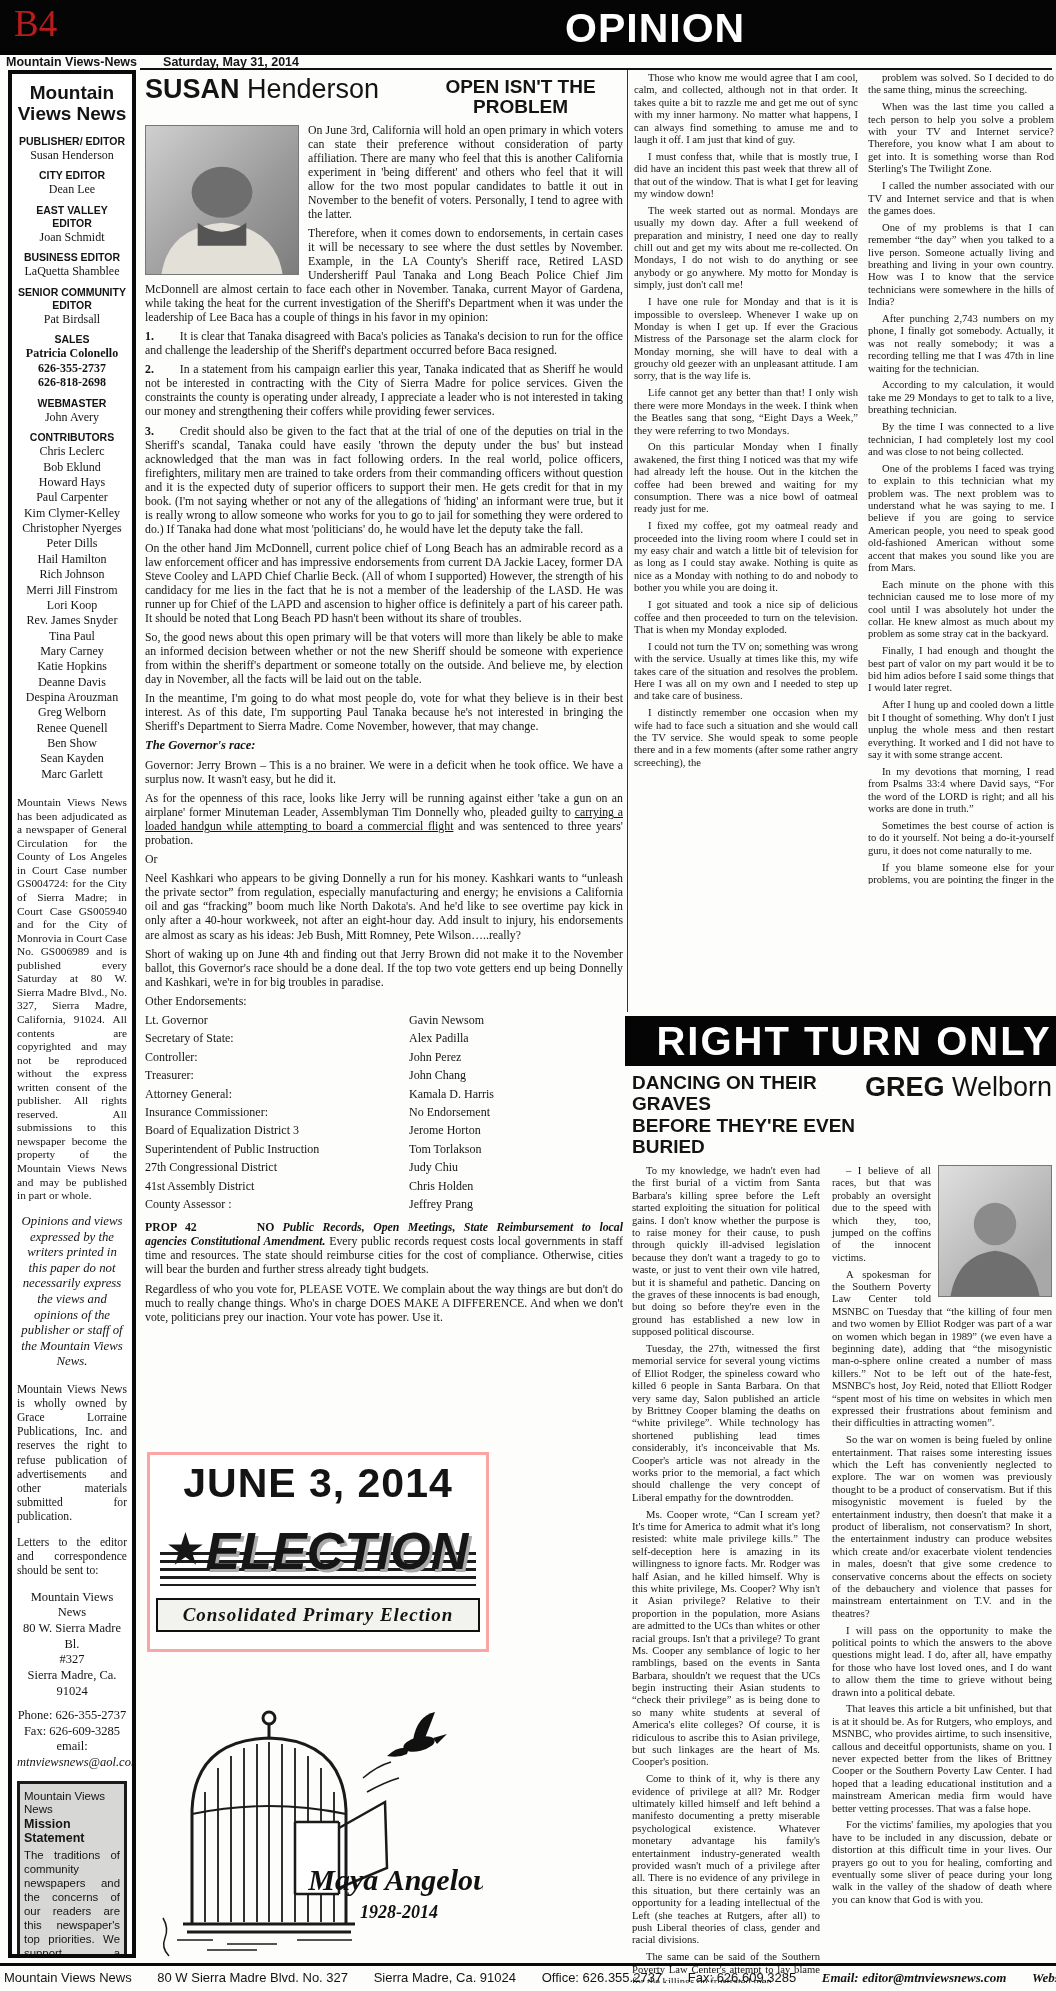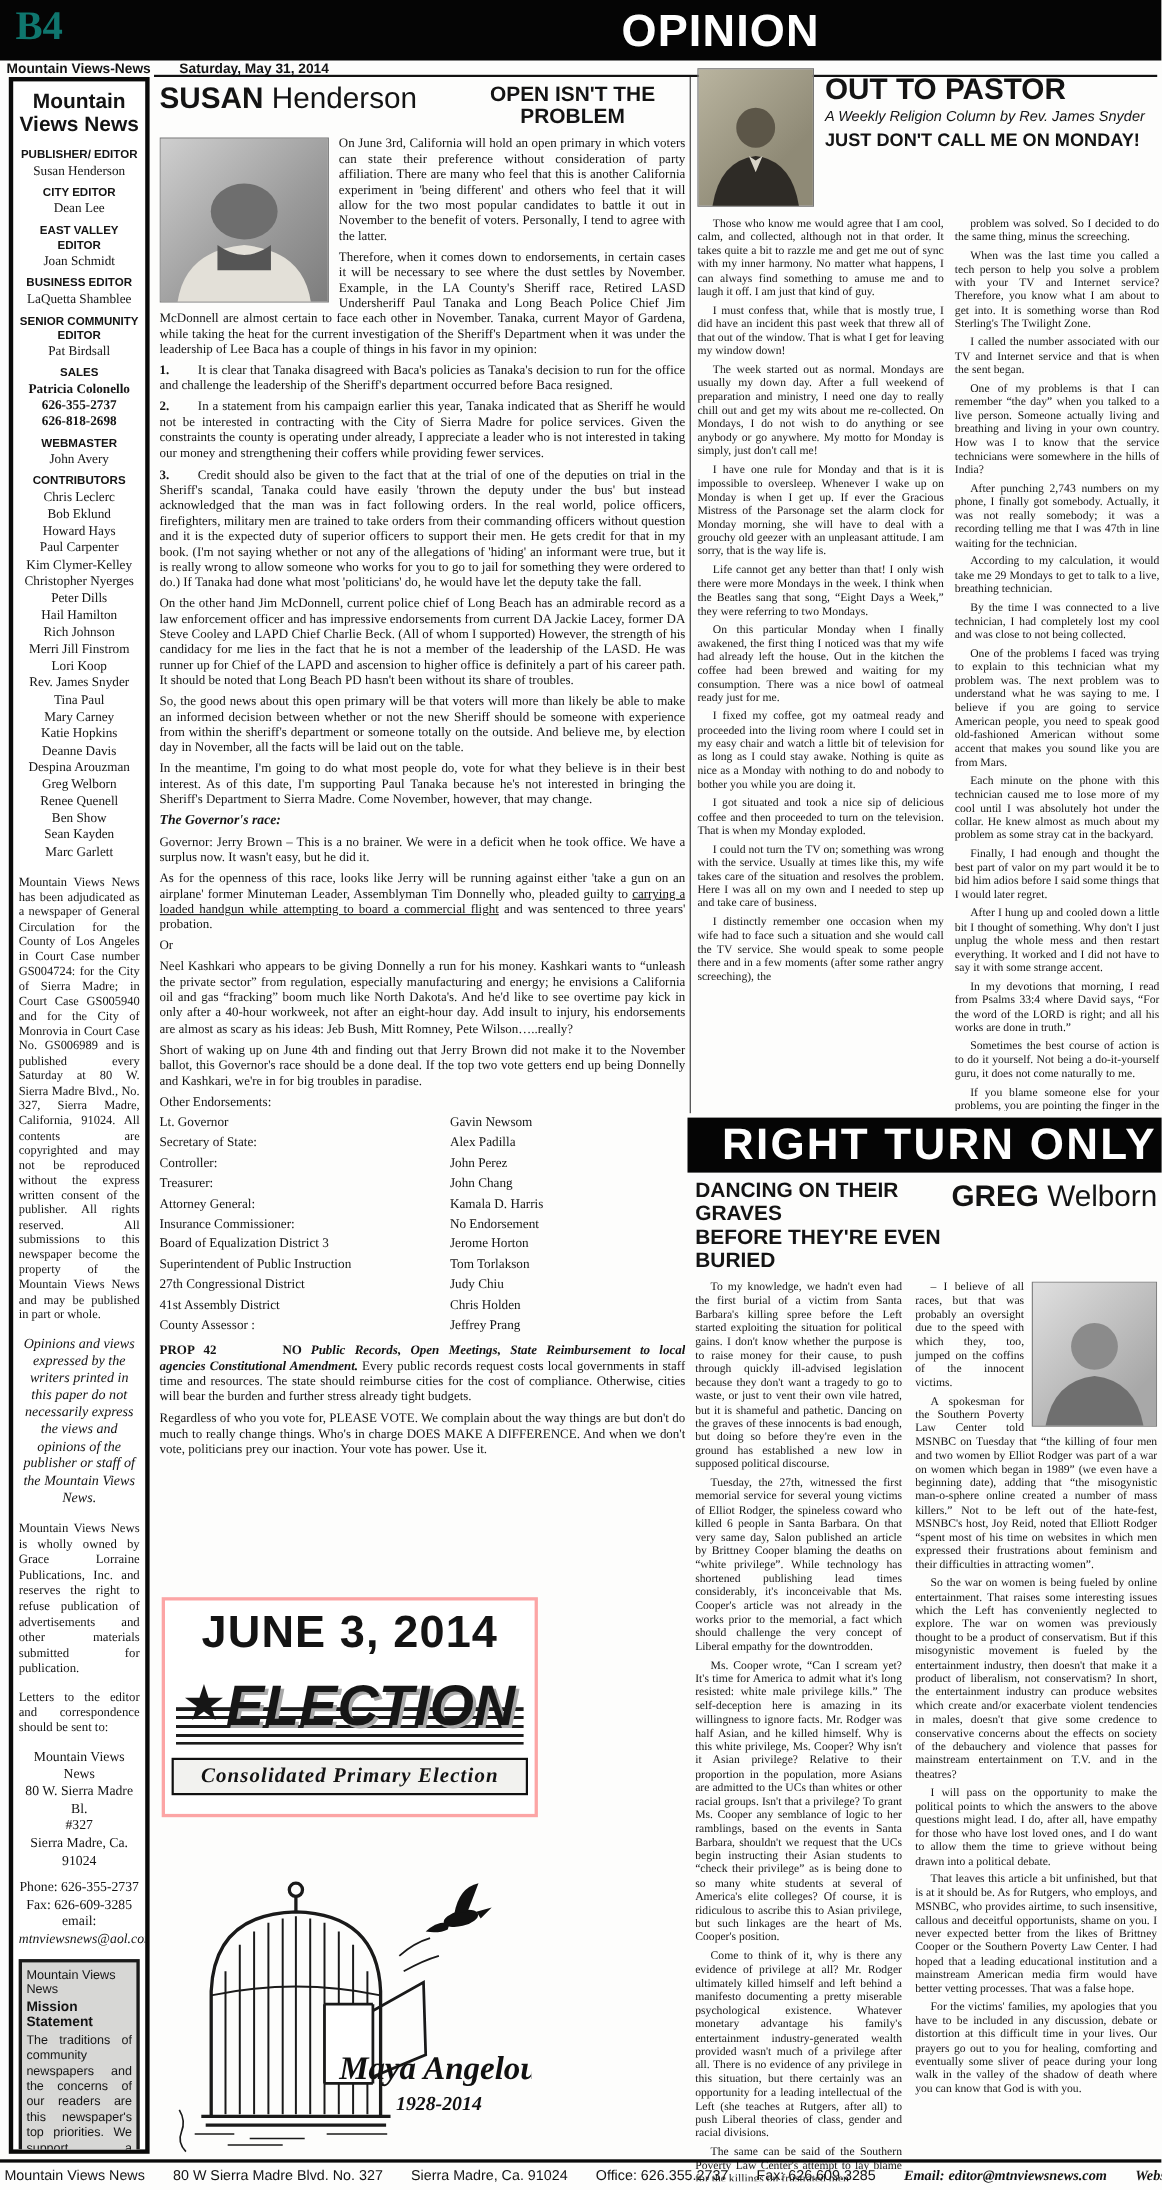--- a/index.html
+++ b/index.html
@@ -2,21 +2,21 @@
 <html><head>
 <meta charset="utf-8">
 <style>
   html,body{margin:0;padding:0}
   body{width:1056px;height:1991px;position:relative;background:#fdfdfc;color:#141414;
        font-family:"Liberation Serif",serif;overflow:hidden}
   .abs{position:absolute}
   .sans{font-family:"Liberation Sans",sans-serif}
   
   .topbar{left:0;top:0;width:1056px;height:55px;background:#050505}
-  .pagecode{left:14px;top:2px;color:#0f766e;font-size:37px;font-weight:bold;font-family:"Liberation Serif",serif}
+  .pagecode{left:14px;top:2px;color:#b91c1c;font-size:37px;font-weight:normal;font-family:"Liberation Serif",serif}
   .sectiontitle{left:565px;top:5px;color:#fff;font-size:41px;font-weight:800;letter-spacing:1px;font-family:"Liberation Sans",sans-serif}
   .datestrip{left:6px;top:55px;font-size:12.5px;font-weight:bold;font-family:"Liberation Sans",sans-serif}
   .datestrip span{margin-right:26px}
   .toprule{left:140px;top:68px;width:912px;height:2px;background:#111}
   
   .sidebar{left:8px;top:70px;width:128px;height:1888px;border:4px solid #0a0a0a;background:#fff;
            padding:8px 5px 4px 5px;box-sizing:border-box;text-align:center;overflow:hidden}
   .mast-title{font-size:19px;line-height:1.12;font-weight:800;font-family:"Liberation Sans",sans-serif;margin-bottom:10px}
   .role-label{font-size:10.5px;font-weight:800;font-family:"Liberation Sans",sans-serif;line-height:1.25;margin-top:7px}
   .role-name{font-size:12px;line-height:1.2}
@@ -294,51 +294,37 @@
 
   <p class="prop">
     <b class="plabel">PROP 42</b><b class="pvote">NO</b><i class="ptitle">Public Records, Open Meetings, State Reimbursement to local agencies Constitutional Amendment.</i><span>   Every public records request costs local governments in staff time and resources.  The state should reimburse cities for the cost of compliance.  Otherwise, cities will bear the burden and further stress already tight budgets.</span>
   </p>
   <p class="prop">Regardless of who you vote for, PLEASE VOTE.  We complain about the way things are but don't do much to really change things.  Who's in charge DOES MAKE A DIFFERENCE.  And when we don't vote, politicians prey our inaction.  Your vote has power.  Use it.</p>
 </div>
 
 <div class="abs vdiv"></div>
 
 <div class="abs pastor">
-  <div class="pastor-headrow">
-    <div class="photo pastor-photo">
-      <svg viewBox="0 0 100 100" preserveAspectRatio="none">
-        <circle cx="50" cy="32" r="17" fill="#5c5648"></circle>
-        <path d="M12 100 Q18 60 50 56 Q82 60 88 100 Z" fill="#2e2b26"></path>
-        <path d="M44 56 L50 70 L56 56 L50 60 Z" fill="#d8d4c8"></path>
-      </svg>
-    </div>
-    <div class="pastor-headtext">
-      <div class="kicker">OUT TO PASTOR</div>
-      <div class="kick-sub">A Weekly Religion Column by Rev. James Snyder</div>
-      <div class="kick-title">JUST DON'T CALL ME ON MONDAY!</div>
-    </div>
-  </div>
   <div class="pastor-body">
     <div class="c1">
         <p>Those who know me would agree that I am cool, calm, and collected, although not in that order. It takes quite a bit to razzle me and get me out of sync with my inner harmony. No matter what happens, I can always find something to amuse me and to laugh it off. I am just that kind of guy.</p>
         <p>I must confess that, while that is mostly true, I did have an incident this past week that threw all of that out of the window. That is what I get for leaving my window down!</p>
         <p>The week started out as normal. Mondays are usually my down day. After a full weekend of preparation and ministry, I need one day to really chill out and get my wits about me re-collected. On Mondays, I do not wish to do anything or see anybody or go anywhere. My motto for Monday is simply, just don't call me!</p>
         <p>I have one rule for Monday and that is it is impossible to oversleep. Whenever I wake up on Monday is when I get up. If ever the Gracious Mistress of the Parsonage set the alarm clock for Monday morning, she will have to deal with a grouchy old geezer with an unpleasant attitude. I am sorry, that is the way life is.</p>
         <p>Life cannot get any better than that! I only wish there were more Mondays in the week. I think when the Beatles sang that song, “Eight Days a Week,” they were referring to two Mondays.</p>
         <p>On this particular Monday when I finally awakened, the first thing I noticed was that my wife had already left the house. Out in the kitchen the coffee had been brewed and waiting for my consumption. There was a nice bowl of oatmeal ready just for me.</p>
         <p>I fixed my coffee, got my oatmeal ready and proceeded into the living room where I could set in my easy chair and watch a little bit of television for as long as I could stay awake. Nothing is quite as nice as a Monday with nothing to do and nobody to bother you while you are doing it.</p>
         <p>I got situated and took a nice sip of delicious coffee and then proceeded to turn on the television. That is when my Monday exploded.</p>
         <p>I could not turn the TV on; something was wrong with the service. Usually at times like this, my wife takes care of the situation and resolves the problem. Here I was all on my own and I needed to step up and take care of business.</p>
         <p>I distinctly remember one occasion when my wife had to face such a situation and she would call the TV service. She would speak to some people there and in a few moments (after some rather angry screeching), the</p>
       </div>
     <div class="c2">
         <p>problem was solved. So I decided to do the same thing, minus the screeching.</p>
         <p>When was the last time you called a tech person to help you solve a problem with your TV and Internet service? Therefore, you know what I am about to get into. It is something worse than Rod Sterling's The Twilight Zone.</p>
-        <p>I called the number associated with our TV and Internet service and that is when the sent began.</p>
+        <p>I called the number associated with our TV and Internet service and that is when the games does.</p>
         <p>One of my problems is that I can remember “the day” when you talked to a live person. Someone actually living and breathing and living in your own country. How was I to know that the service technicians were somewhere in the hills of India?</p>
         <p>After punching 2,743 numbers on my phone, I finally got somebody. Actually, it was not really somebody; it was a recording telling me that I was 47th in line waiting for the technician.</p>
         <p>According to my calculation, it would take me 29 Mondays to get to talk to a live, breathing technician.</p>
         <p>By the time I was connected to a live technician, I had completely lost my cool and was close to not being collected.</p>
         <p>One of the problems I faced was trying to explain to this technician what my problem was. The next problem was to understand what he was saying to me. I believe if you are going to service American people, you need to speak good old-fashioned American without some accent that makes you sound like you are from Mars.</p>
         <p>Each minute on the phone with this technician caused me to lose more of my cool until I was absolutely hot under the collar. He knew almost as much about my problem as some stray cat in the backyard.</p>
         <p>Finally, I had enough and thought the best part of valor on my part would it be to bid him adios before I said some things that I would later regret.</p>
         <p>After I hung up and cooled down a little bit I thought of something. Why don't I just unplug the whole mess and then restart everything. It worked and I did not have to say it with some strange accent.</p>
         <p>In my devotions that morning, I read from Psalms 33:4 where David says, “For the word of the LORD is right; and all his works are done in truth.”</p>
         <p>Sometimes the best course of action is to do it yourself. Not being a do-it-yourself guru, it does not come naturally to me.</p>

